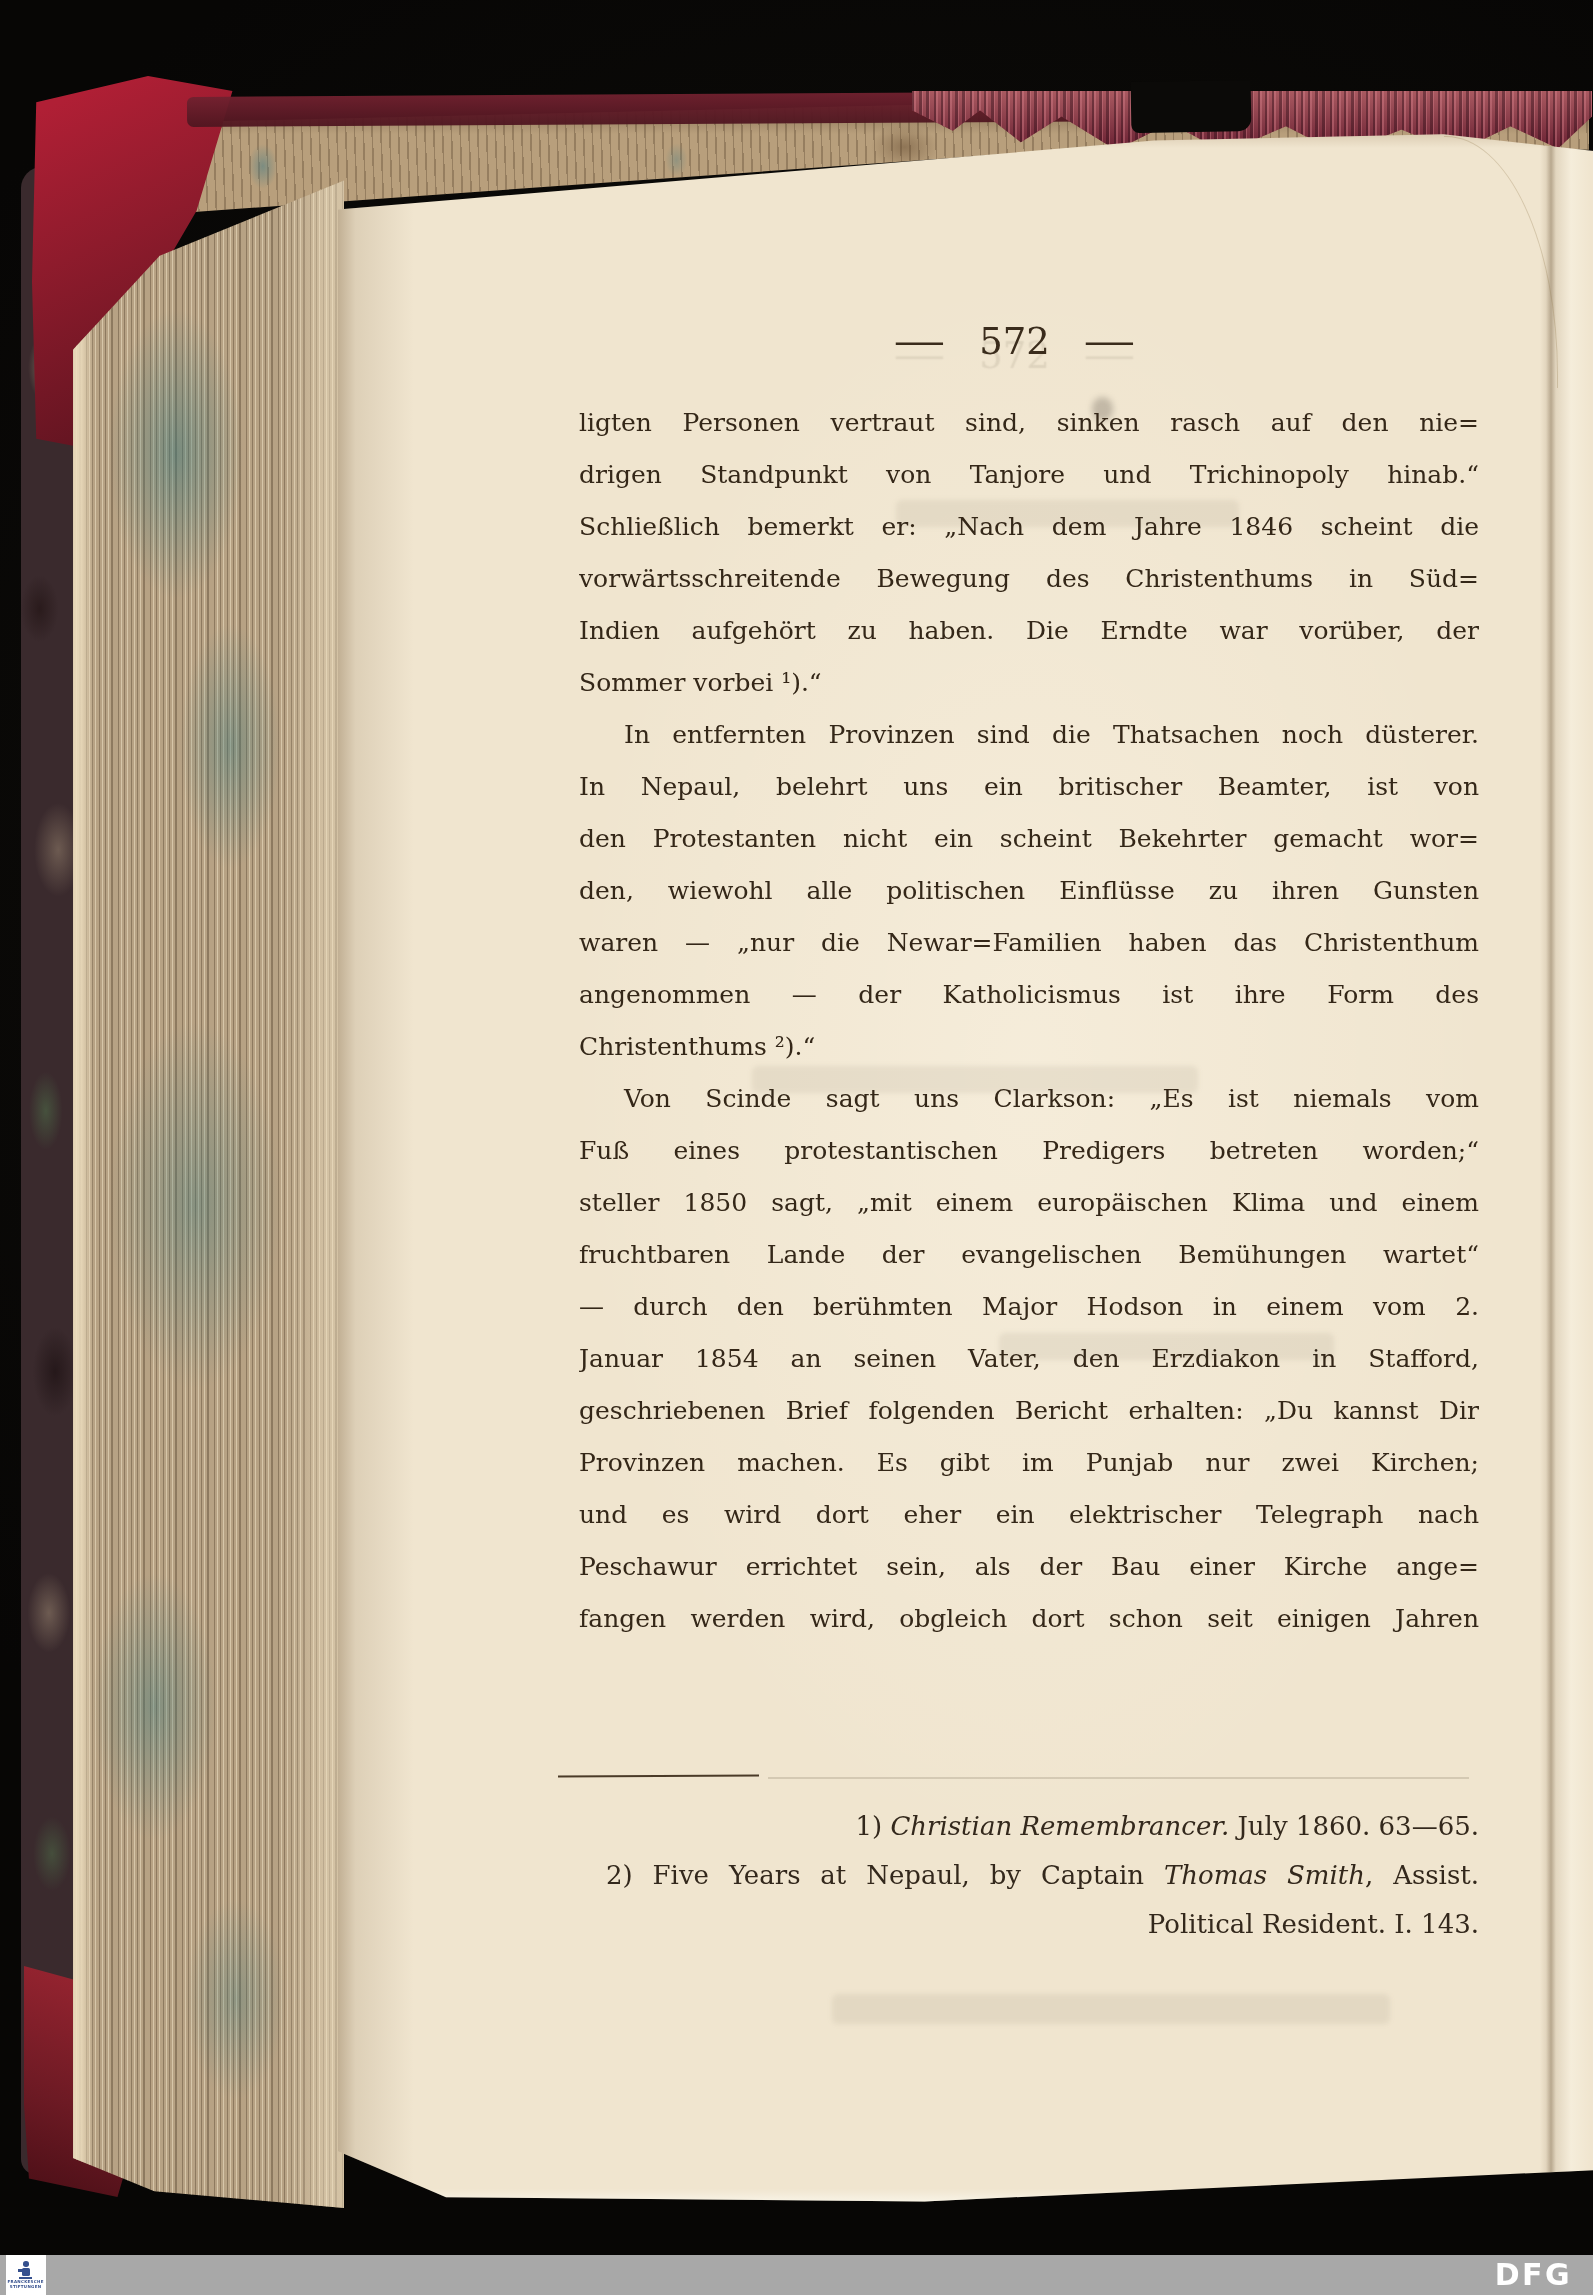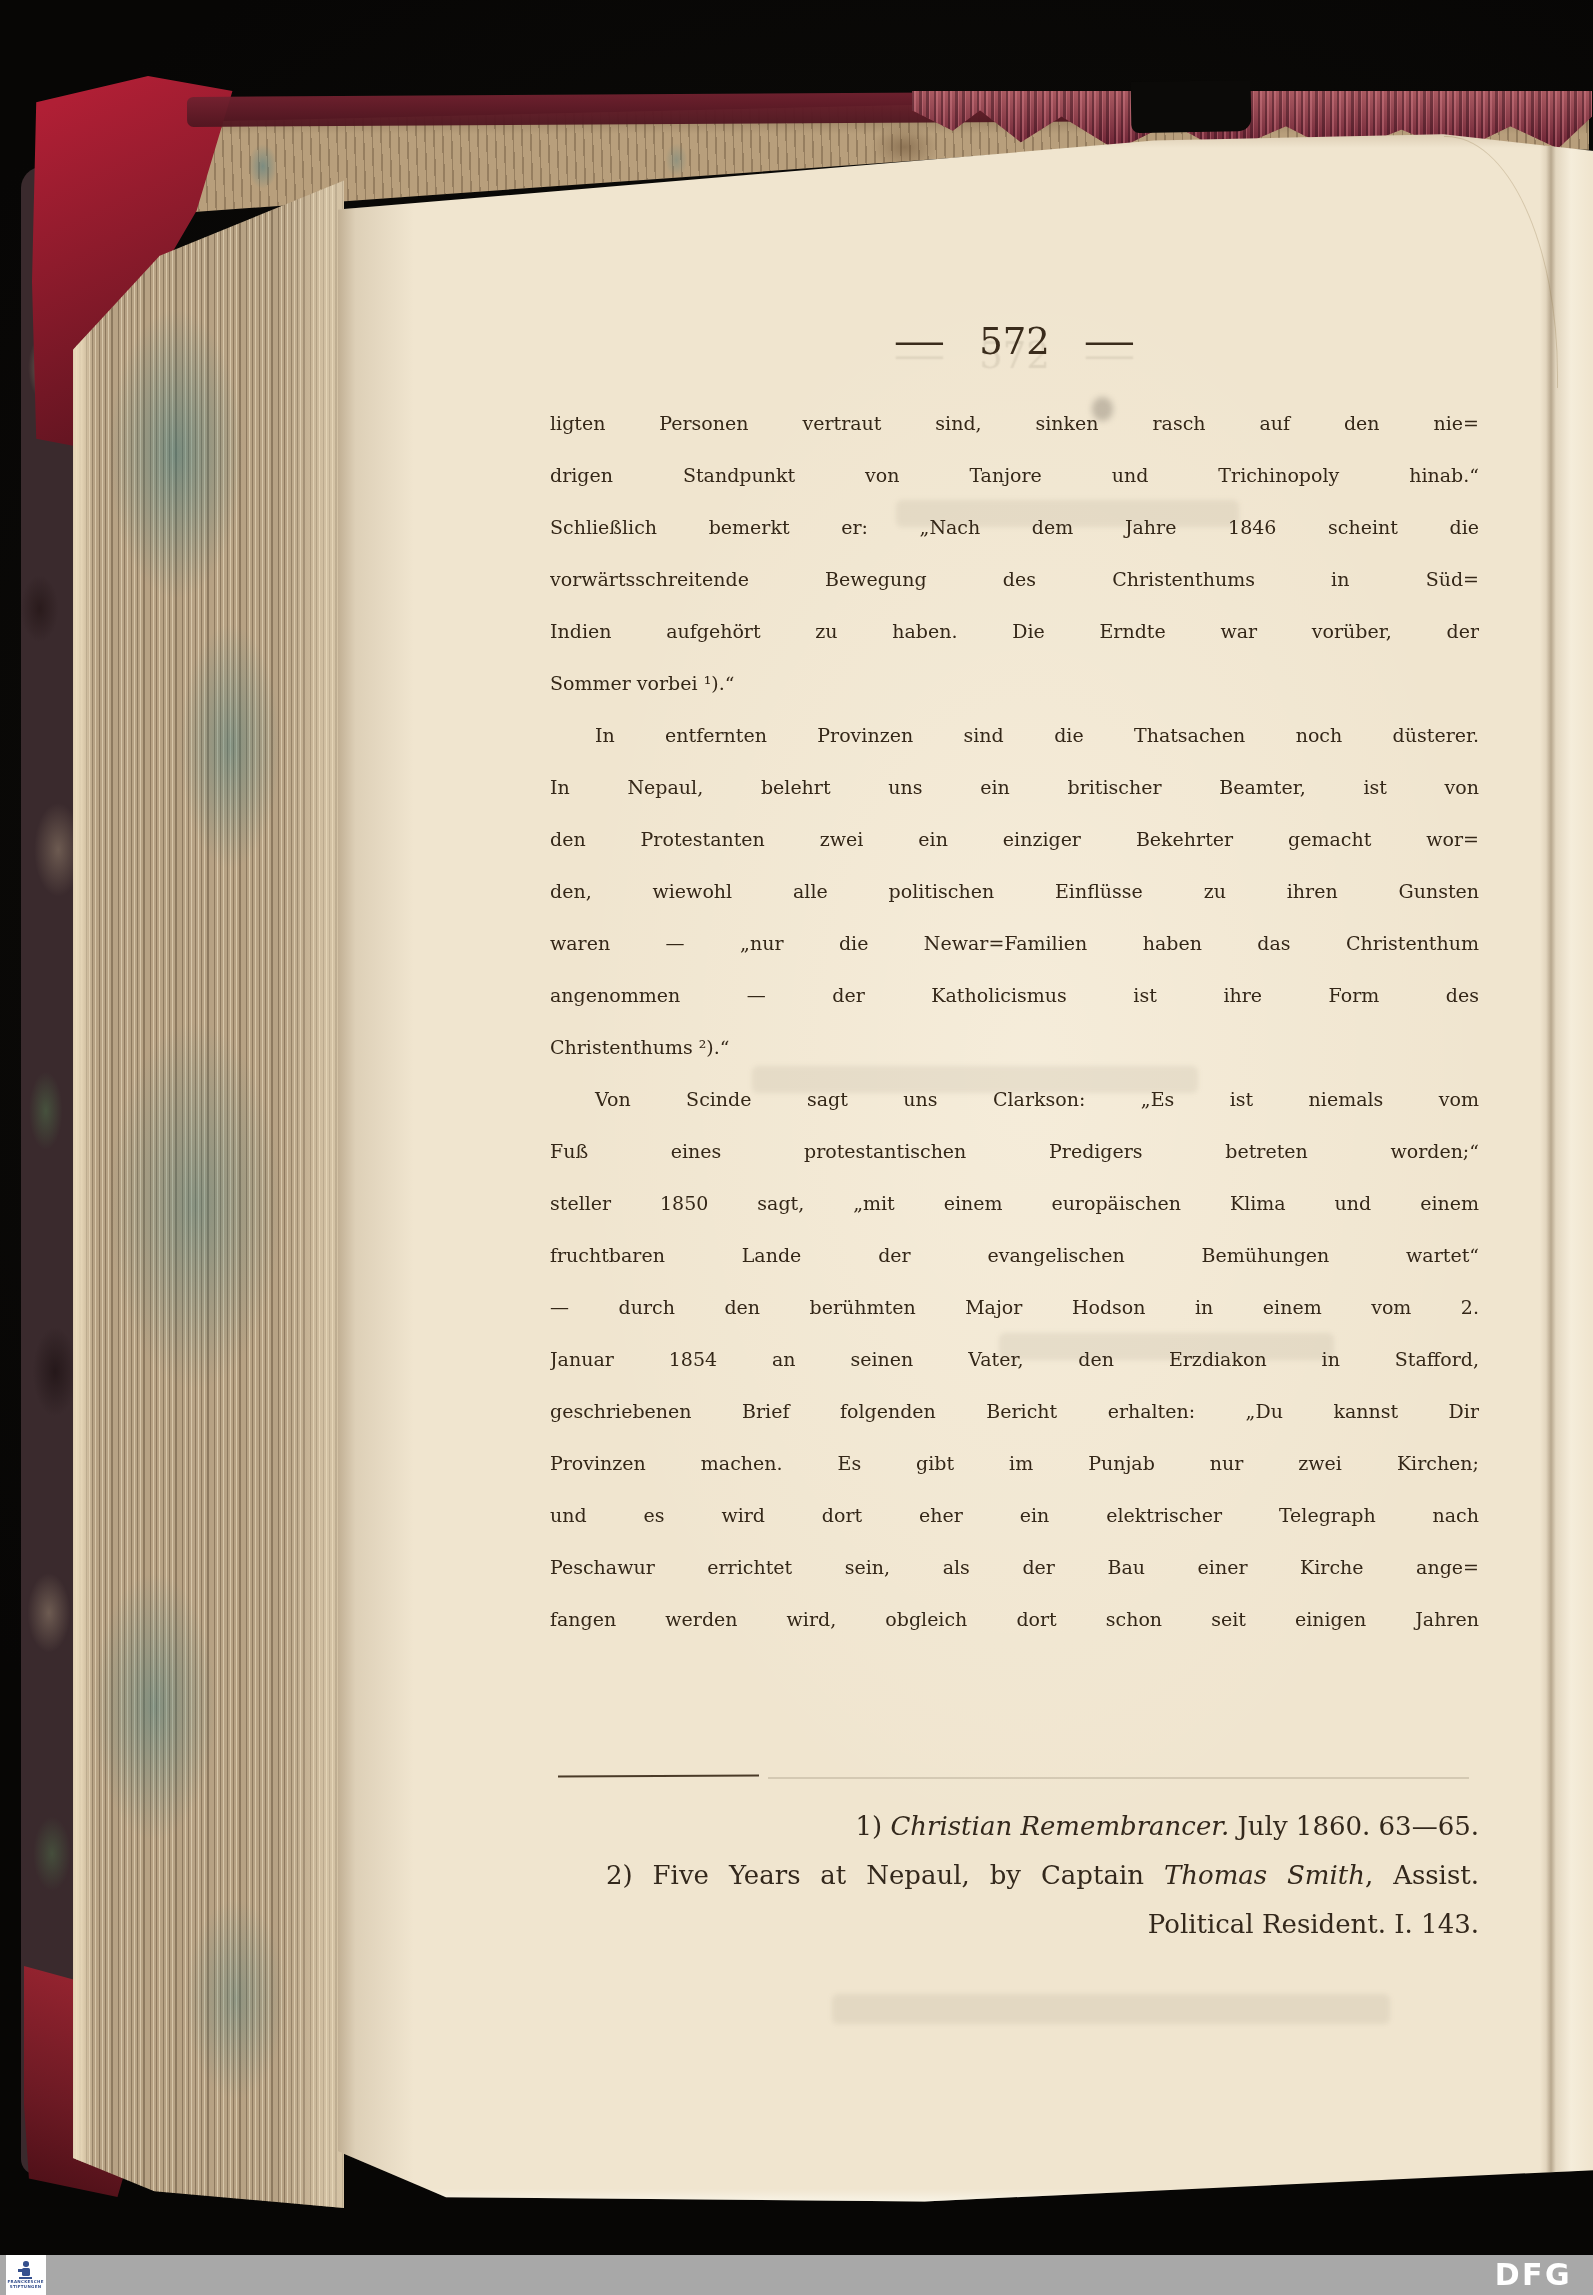--- a/index.html
+++ b/index.html
@@ -77,22 +77,22 @@
     background:rgba(110,100,88,.35);filter:blur(3.2px);}
   .ghost{position:absolute;background:rgba(120,105,85,.10);filter:blur(2.4px);border-radius:6.4px;}
 
   .page-number-row{position:absolute;left:212px;top:190px;width:929px;height:51px;
     display:flex;justify-content:center;align-items:center;gap:41px;
     color:#3a2c1c;font-size:37px;
     text-shadow:0 13.5px 1.6px rgba(60,45,25,.10);}
   .pn-dash{letter-spacing:0;transform:scaleX(1.4);}
 
   .body-text{position:absolute;left:212px;top:271px;width:929px;}
-  .tl{height:52px;line-height:52px;font-size:19px;color:#342718;overflow:hidden;
-      text-align:justify;text-align-last:justify;white-space:normal;}
+  .tl{height:52px;line-height:52px;font-size:25px;color:#342718;overflow:hidden;
+      text-align:justify;text-align-last:justify;white-space:normal;margin-left:29px;}
   .tl.end{text-align-last:left;}
   .tl.ind{text-indent:45px;}
 
   .footnote-rule{position:absolute;left:220px;top:1649px;width:201px;height:2.4px;
     background:#4a3a28;transform:rotate(-0.3deg);}
   .footnote-rule-ghost{position:absolute;left:430px;top:1651px;width:701px;height:1.6px;
     background:rgba(90,75,55,.18);}
   .footnotes{position:absolute;left:212px;top:1676px;width:929px;}
   .fn{height:49px;line-height:49px;font-size:26px;color:#33281c;overflow:hidden;text-align:right;}
   .fn.fn-ind{padding-left:56px;}
@@ -144,21 +144,21 @@
 
       <div class="body-text">
           <div class="tl">ligten Personen vertraut sind, sinken rasch auf den nie=</div>
           <div class="tl">drigen Standpunkt von Tanjore und Trichinopoly hinab.“</div>
           <div class="tl">Schließlich bemerkt er: „Nach dem Jahre 1846 scheint die</div>
           <div class="tl">vorwärtsschreitende Bewegung des Christenthums in Süd=</div>
           <div class="tl">Indien aufgehört zu haben. Die Erndte war vorüber, der</div>
           <div class="tl end">Sommer vorbei ¹).“</div>
           <div class="tl ind">In entfernten Provinzen sind die Thatsachen noch düsterer.</div>
           <div class="tl">In Nepaul, belehrt uns ein britischer Beamter, ist von</div>
-          <div class="tl">den Protestanten zwei ein einziger Bekehrter gemacht wor=</div>
+          <div class="tl">den Protestanten nicht ein scheint Bekehrter gemacht wor=</div>
           <div class="tl">den, wiewohl alle politischen Einflüsse zu ihren Gunsten</div>
           <div class="tl">waren — „nur die Newar=Familien haben das Christenthum</div>
           <div class="tl">angenommen — der Katholicismus ist ihre Form des</div>
           <div class="tl end">Christenthums ²).“</div>
           <div class="tl ind">Von Scinde sagt uns Clarkson: „Es ist niemals vom</div>
           <div class="tl">Fuß eines protestantischen Predigers betreten worden;“</div>
           <div class="tl">steller 1850 sagt, „mit einem europäischen Klima und einem</div>
           <div class="tl">fruchtbaren Lande der evangelischen Bemühungen wartet“</div>
           <div class="tl">— durch den berühmten Major Hodson in einem vom 2.</div>
           <div class="tl">Januar 1854 an seinen Vater, den Erzdiakon in Stafford,</div>

